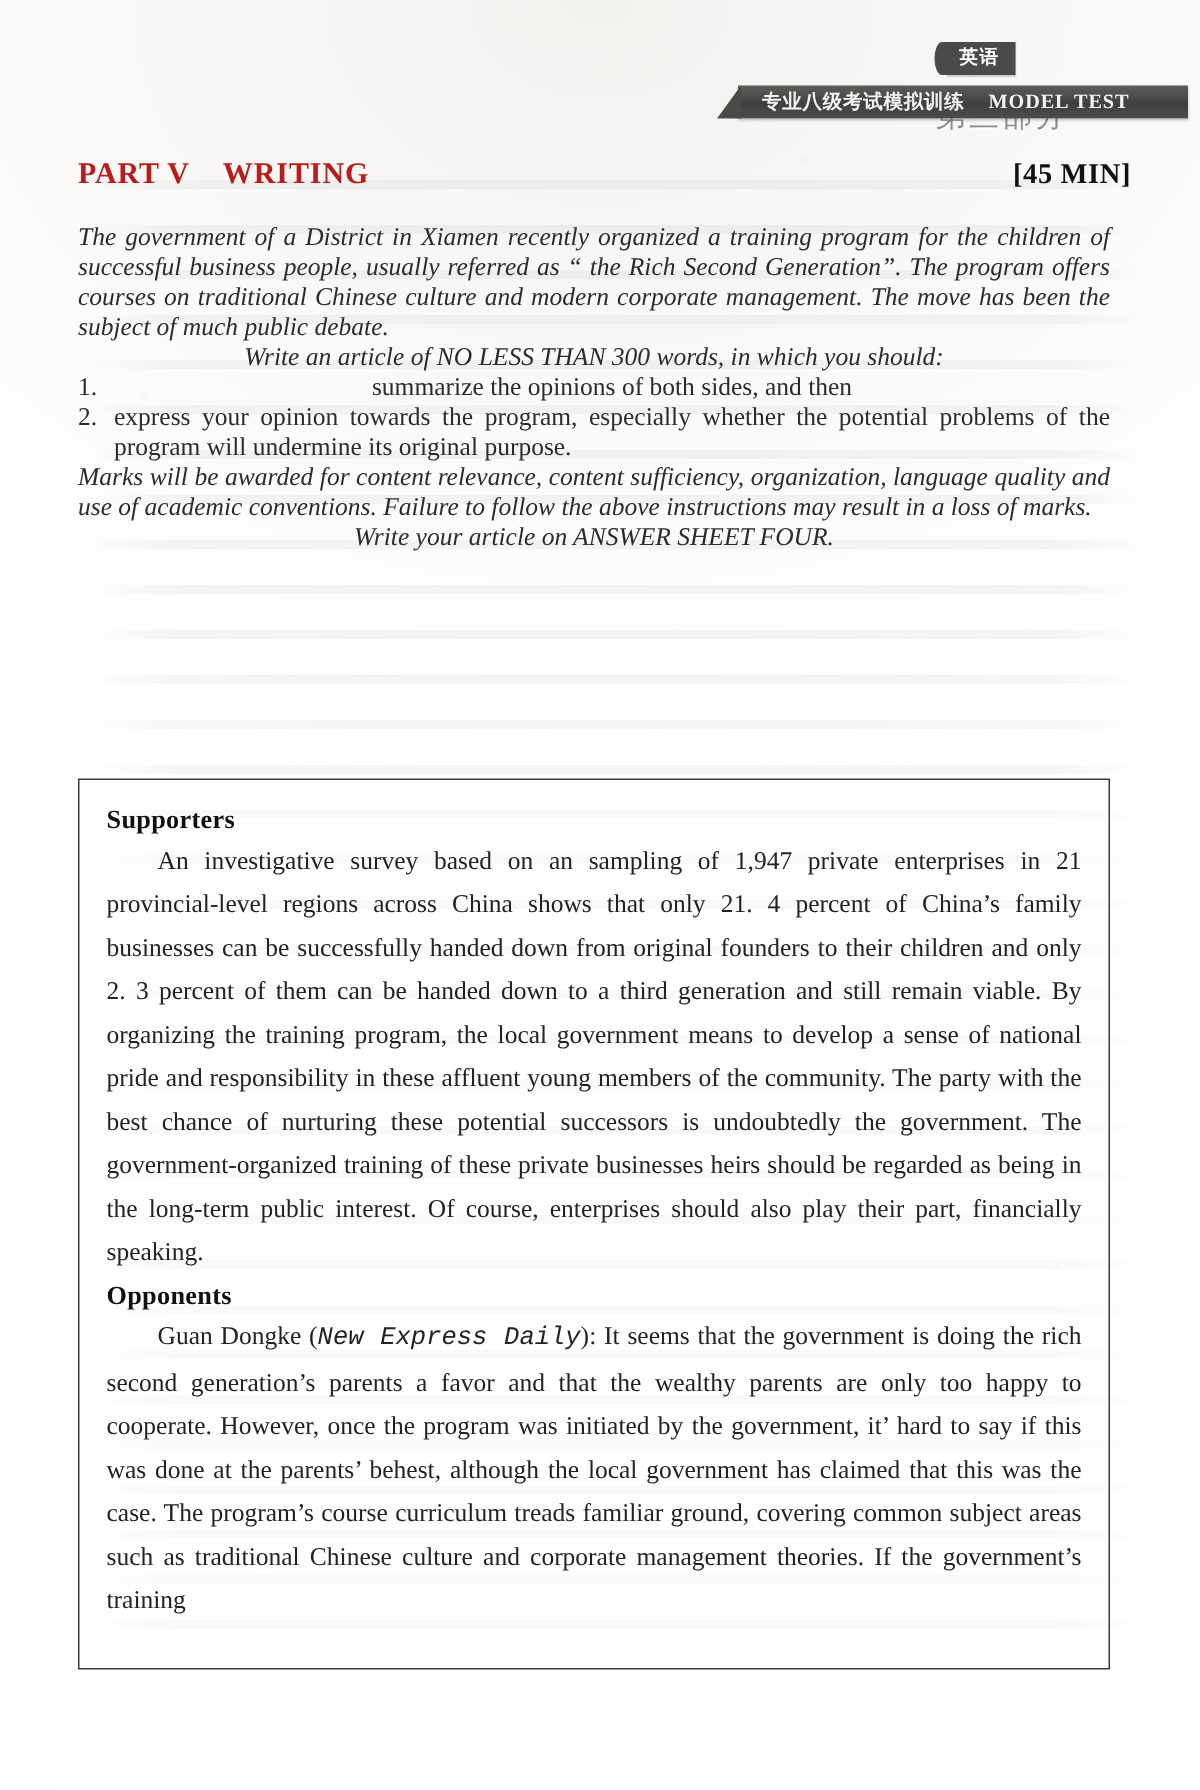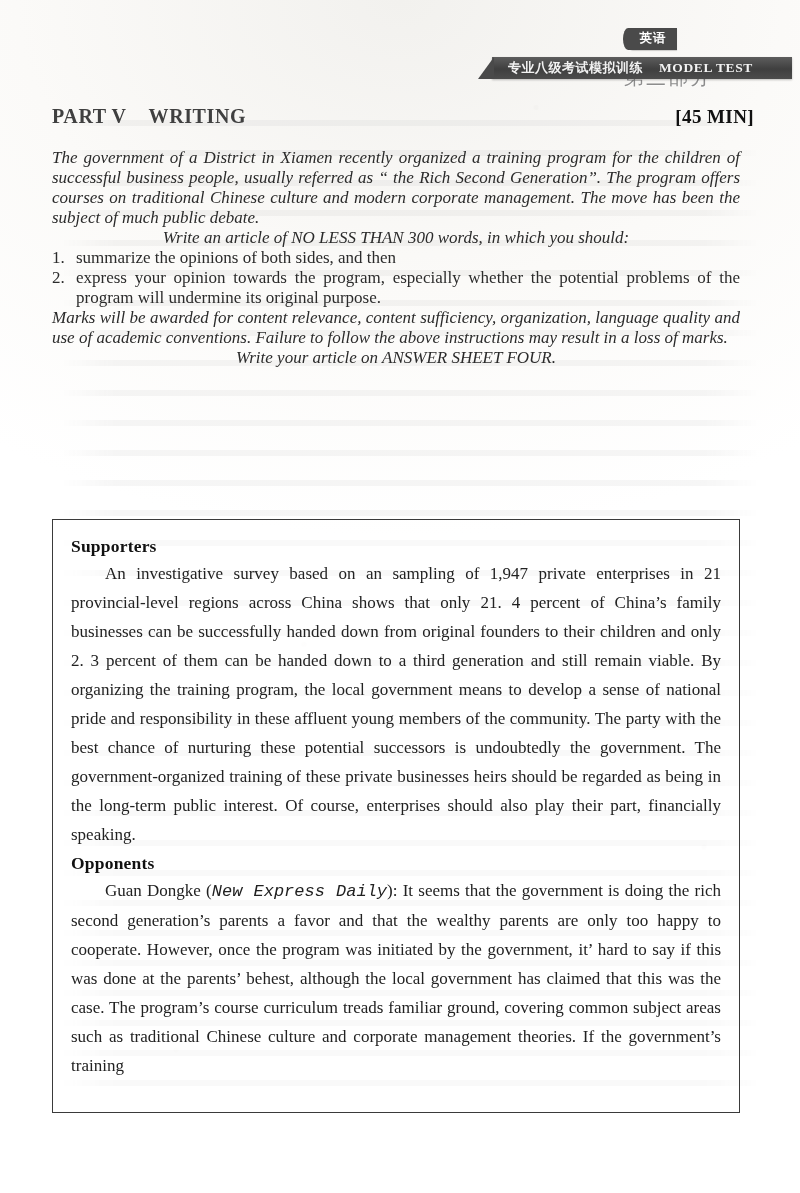--- a/index.html
+++ b/index.html
@@ -140,21 +140,21 @@
     left: 52px;
     right: 46px;
     display: flex;
     align-items: baseline;
     justify-content: space-between;
   }
   .part-title {
     font-size: 20px;
     font-weight: bold;
     letter-spacing: .6px;
-    color: #404040;
+    color: #b91c1c;
   }
   .part-title .spacer { display: inline-block; width: 22px; }
   .time-allowed {
     font-size: 19px;
     font-weight: bold;
     letter-spacing: .4px;
     color: #111;
   }
 
   
@@ -189,21 +189,21 @@
   .task-num {
     width: 24px;
     flex: 0 0 24px;
     font-style: normal;
   }
   .task-text {
     flex: 1 1 auto;
     text-align: justify;
     text-justify: inter-word;
   }
-  .task-text.single { text-align: left; }
+  .task-text.single { text-align: center; }
 
   
   .box {
     position: absolute;
     top: 519px;
     left: 52px;
     width: 688px;
     height: 594px;
     border: 1.6px solid #3a3a3a;
     box-sizing: border-box;

